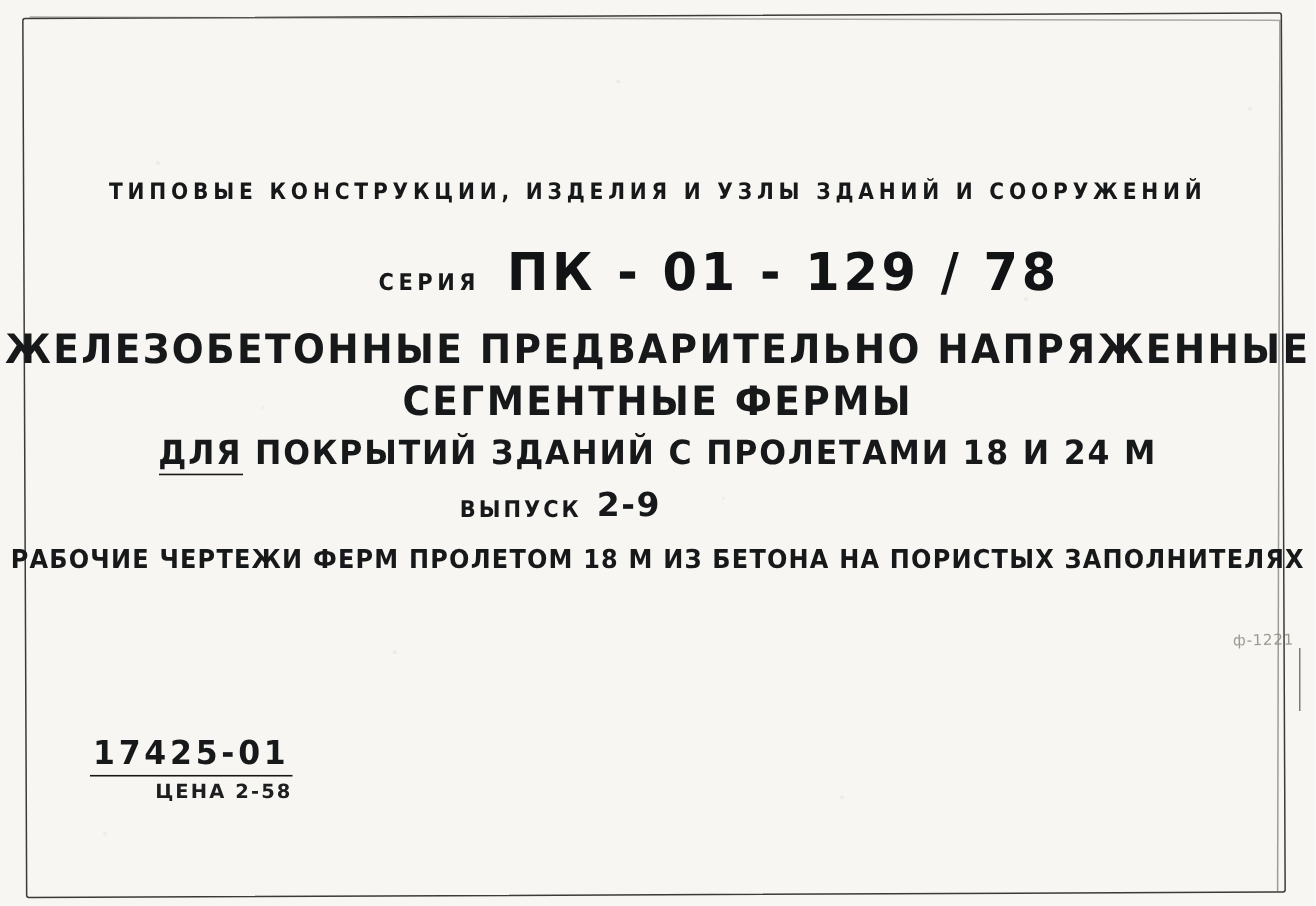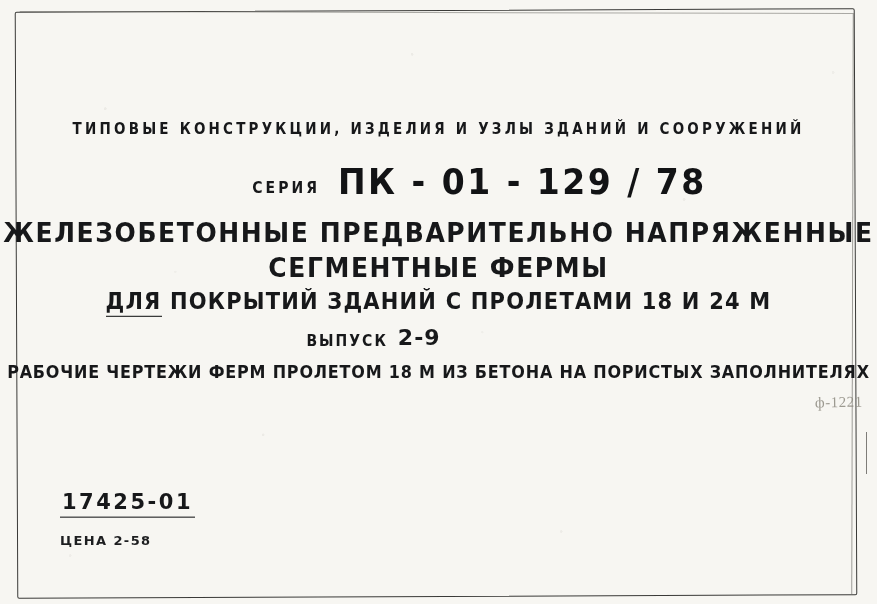--- a/index.html
+++ b/index.html
@@ -172,52 +172,51 @@
     font-weight: 600;
     letter-spacing: 0.8px;
     transform: scaleY(1.08);
   }
 
   
   .code-block {
     position: absolute;
     left: 60px;
     top: 490px;
-    text-align: left;
+    text-align: right;
   }
   .code-num {
     font-size: 21px;
     font-weight: 700;
     letter-spacing: 2.5px;
     color: #17181a;
     display: inline-block;
     padding: 0 2px 2px 2px;
     border-bottom: 1.8px solid #17181a;
     transform: scaleY(1.05);
   }
   .code-price {
-    margin-top: 16px;
+    margin-top: 4px;
     font-size: 13px;
     font-weight: 600;
     letter-spacing: 1.4px;
     color: #1d1e20;
   }
 
   
   .edge-stamp {
     position: absolute;
     right: 14px;
-    top: 394px;
-    font-size: 15px;
+    top: 422px;
+    font-size: 10px;
     letter-spacing: 0.5px;
     color: #8d8a80;
     opacity: .85;
     transform: rotate(-1deg);
     white-space: nowrap;
-    font-family: Liberation Serif, serif;
   }
   .edge-tick {
     position: absolute;
     right: 10px;
     top: 432px;
     width: 1.4px;
     height: 42px;
     background: #4a4944;
     opacity: .7;
   }

